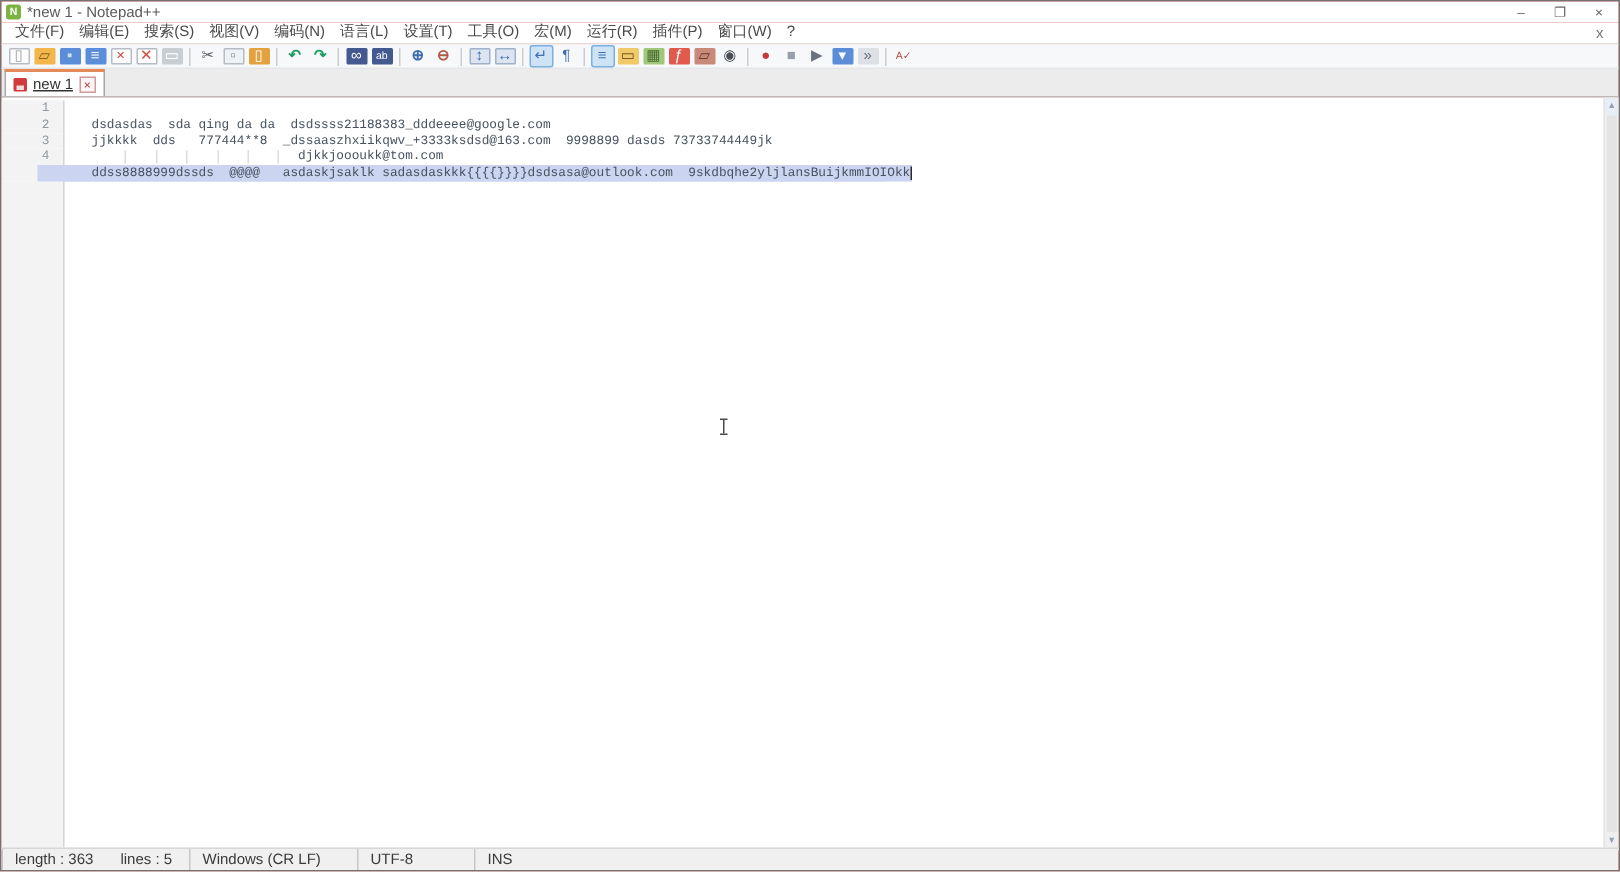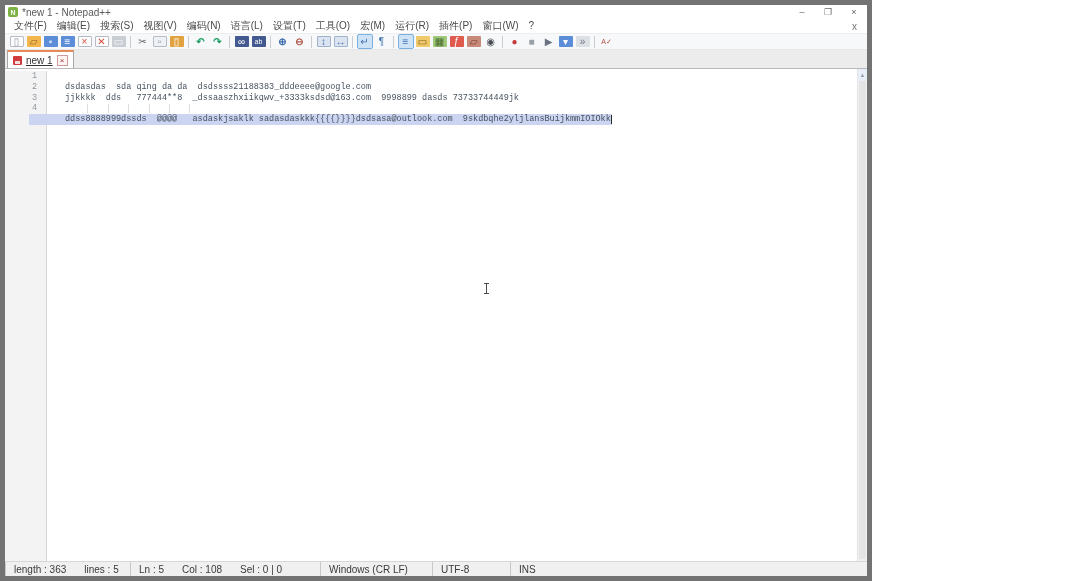--- a/index.html
+++ b/index.html
@@ -1,18 +1,18 @@
 <!DOCTYPE html>
 <html><head>
 <meta charset="utf-8">
 <style>
   * { margin:0; padding:0; box-sizing:border-box; }
   html,body { width:1080px; height:581px; overflow:hidden; background:#fff;
               font-family:"Liberation Sans", sans-serif; }
-  .window { position:relative; width:872px; height:581px; background:#b91c1c; border:5px solid #737373; }
+  .window { position:relative; width:1080px; height:581px; background:#b91c1c; border:1px solid #737373; }
 
   
   .titlebar { height:14px; display:flex; align-items:center; background:#fff; }
   .app-icon { width:10px; height:10px; margin:0 4px 0 3px; border-radius:2px;
               background:#7cb342; color:#fff; font-size:7px; font-weight:bold;
               display:flex; align-items:center; justify-content:center; line-height:1; }
   .title-text { font-size:10px; color:#5a5a5a; }
   .win-controls { margin-left:auto; display:flex; height:14px; }
   .win-btn { width:26px; height:14px; display:flex; align-items:center; justify-content:center;
              font-size:9px; color:#666; cursor:default; }
@@ -236,20 +236,21 @@
     <div class="ed-row">
       <span class="ln">2</span>
       <span class="code">dsdasdas  sda qing da da  dsdssss21188383_dddeeee@google.com</span>
     </div>
     <div class="ed-row">
       <span class="ln">3</span>
       <span class="code">jjkkkk  dds   777444**8  _dssaaszhxiikqwv_+3333ksdsd@163.com  9998899 dasds 73733744449jk</span>
     </div>
     <div class="ed-row">
       <span class="ln">4</span>
+      <span class="code">                           djkkjoooukk@tom.com</span>
       <span class="indent-guide" style="left:82px"></span>
       <span class="indent-guide" style="left:103px"></span>
       <span class="indent-guide" style="left:123px"></span>
       <span class="indent-guide" style="left:144px"></span>
       <span class="indent-guide" style="left:164px"></span>
       <span class="indent-guide" style="left:184px"></span>
     </div>
     <div class="ed-row">
       <span class="ln">5</span>
       <span class="code caret-line">ddss8888999dssds  @@@@   asdaskjsaklk sadasdaskkk{{{{}}}}dsdsasa@outlook.com  9skdbqhe2yljlansBuijkmmIOIOkk</span>
@@ -267,25 +268,20 @@
       <div class="vs-thumb"></div>
       <div class="vs-arrow down">▼</div>
     </div>
   </div>
 
   <div class="statusbar">
     <div class="sb-cell sb-metrics">
       <span>length : 363</span>
       <span>lines : 5</span>
     </div>
-    <div class="sb-cell sb-pos">
-      <span>Ln : 5</span>
-      <span>Col : 108</span>
-      <span>Sel : 0 | 0</span>
-    </div>
     <div class="sb-cell sb-eol">
       <span>Windows (CR LF)</span>
     </div>
     <div class="sb-cell sb-enc">
       <span>UTF-8</span>
     </div>
     <div class="sb-cell sb-ins">
       <span>INS</span>
     </div>
   </div>

